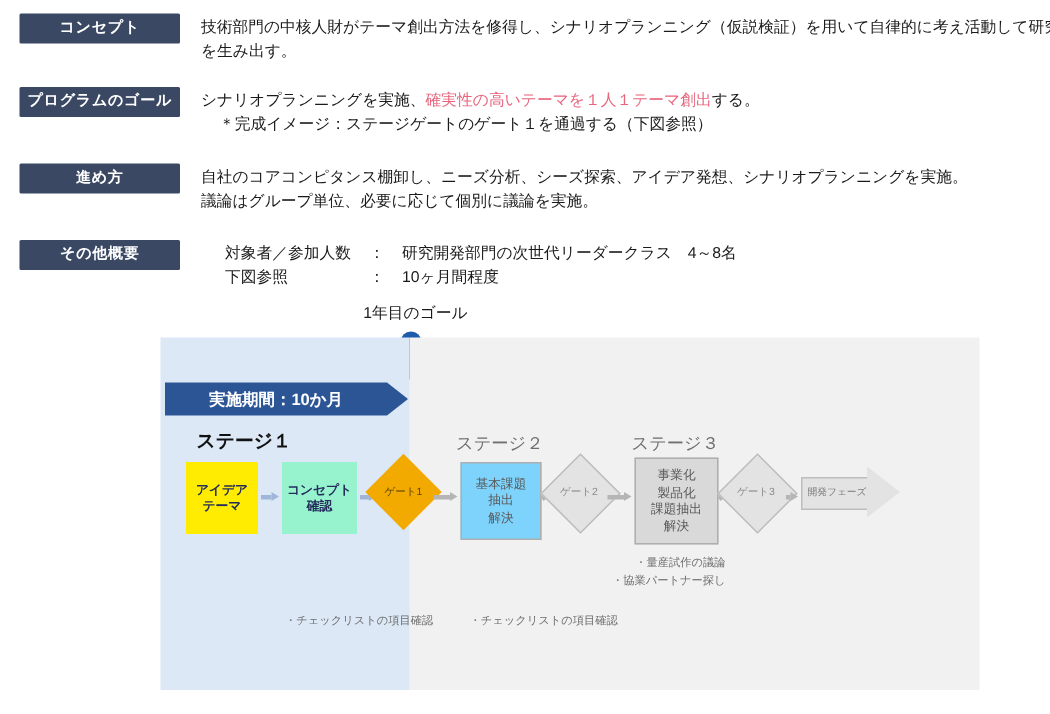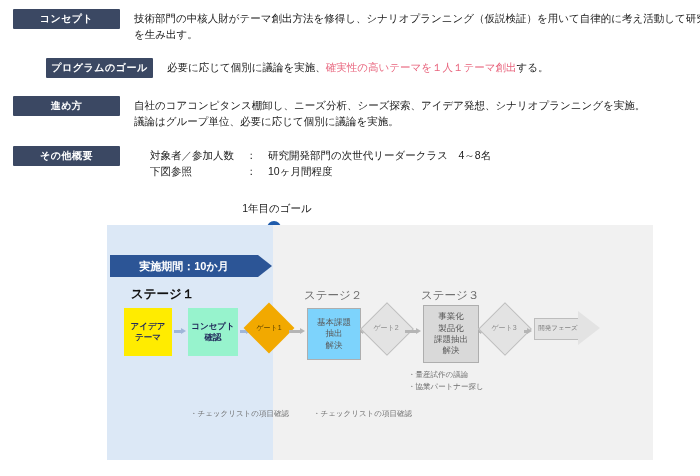--- a/index.html
+++ b/index.html
@@ -20,21 +20,21 @@
     font-size:10px;font-weight:bold;
     text-align:center;letter-spacing:.5px;
     padding:4px 0 5px 0;border-radius:1px;
     line-height:1.1;
   }
   .info-body{margin-left:14px;font-size:10.5px;line-height:1.55;padding-top:1px;}
   .info-body .ln{white-space:nowrap;}
   .red{color:#e8637c;}
   .indent{padding-left:12px;}
   .row-concept{margin-top:9px;}
-  .row-goal{margin-top:15px;padding-left:33px;}
+  .row-goal{margin-top:15px;}
   .row-howto{margin-top:18px;}
   .row-other{margin-top:17px;gap:16px;}
   .kv{display:flex;}
   .kv .k{width:96px;}
   .kv .c{width:22px;}
 
   
   .diagram{position:absolute;left:0;top:200px;width:565px;height:276px;}
   .goal-caption{
     position:absolute;left:232px;top:2px;width:90px;text-align:center;
@@ -141,42 +141,43 @@
   }
   .bigarrow .lbl{
     position:absolute;left:0;top:7px;width:48px;height:20px;
     display:flex;align-items:center;justify-content:center;
     font-size:6.5px;color:#7a7a7a;white-space:nowrap;
   }
 
   .bullets{position:absolute;font-size:7.5px;line-height:1.6;white-space:nowrap;}
   .bullets.b1{left:126px;top:168px;color:#1b2a5e;font-weight:bold;font-size:8px;}
   .bullets.b2{left:289px;top:169px;color:#6e6e6e;}
-  .bullets.b3{left:408px;top:169px;color:#6e6e6e;}
+  .bullets.b3{left:408px;top:169px;color:#6e6e6e;text-align:right;}
   .checkrow{position:absolute;top:209px;left:190px;width:320px;font-size:7.5px;color:#6e6e6e;}
   .checkrow span{display:inline-block;}
   .chk1{margin-right:22px;}
 </style>
 </head>
 <body>
 
 <div class="info-table">
 
   <div class="info-row row-concept">
     <div class="info-label">コンセプト</div>
     <div class="info-body">
       <div class="ln">技術部門の中核人財がテーマ創出方法を修得し、シナリオプランニング（仮説検証）を用いて自律的に考え活動して研究テーマ</div>
       <div class="ln">を生み出す。</div>
     </div>
   </div>
 
   <div class="info-row row-goal">
     <div class="info-label">プログラムのゴール</div>
     <div class="info-body">
-      <div class="ln"><span>必要に応じて個別に議論を実施、</span><span class="red">確実性の高いテーマを１人１テーマ創出</span><span>する。</span></div>
+      <div class="ln"><span>シナリオプランニングを実施、</span><span class="red">確実性の高いテーマを１人１テーマ創出</span><span>する。</span></div>
+      <div class="ln indent">＊完成イメージ：ステージゲートのゲート１を通過する（下図参照）</div>
     </div>
   </div>
 
   <div class="info-row row-howto">
     <div class="info-label">進め方</div>
     <div class="info-body">
       <div class="ln">自社のコアコンピタンス棚卸し、ニーズ分析、シーズ探索、アイデア発想、シナリオプランニングを実施。</div>
       <div class="ln">議論はグループ単位、必要に応じて個別に議論を実施。</div>
     </div>
   </div>

